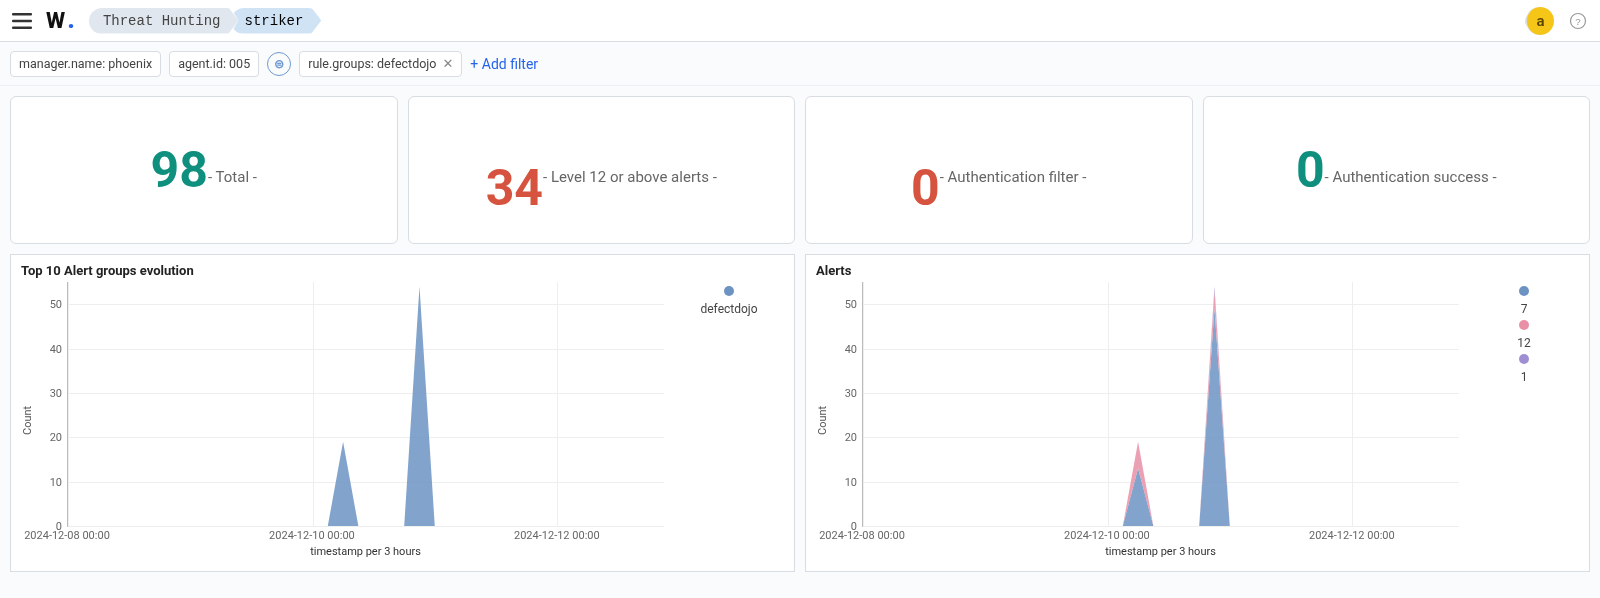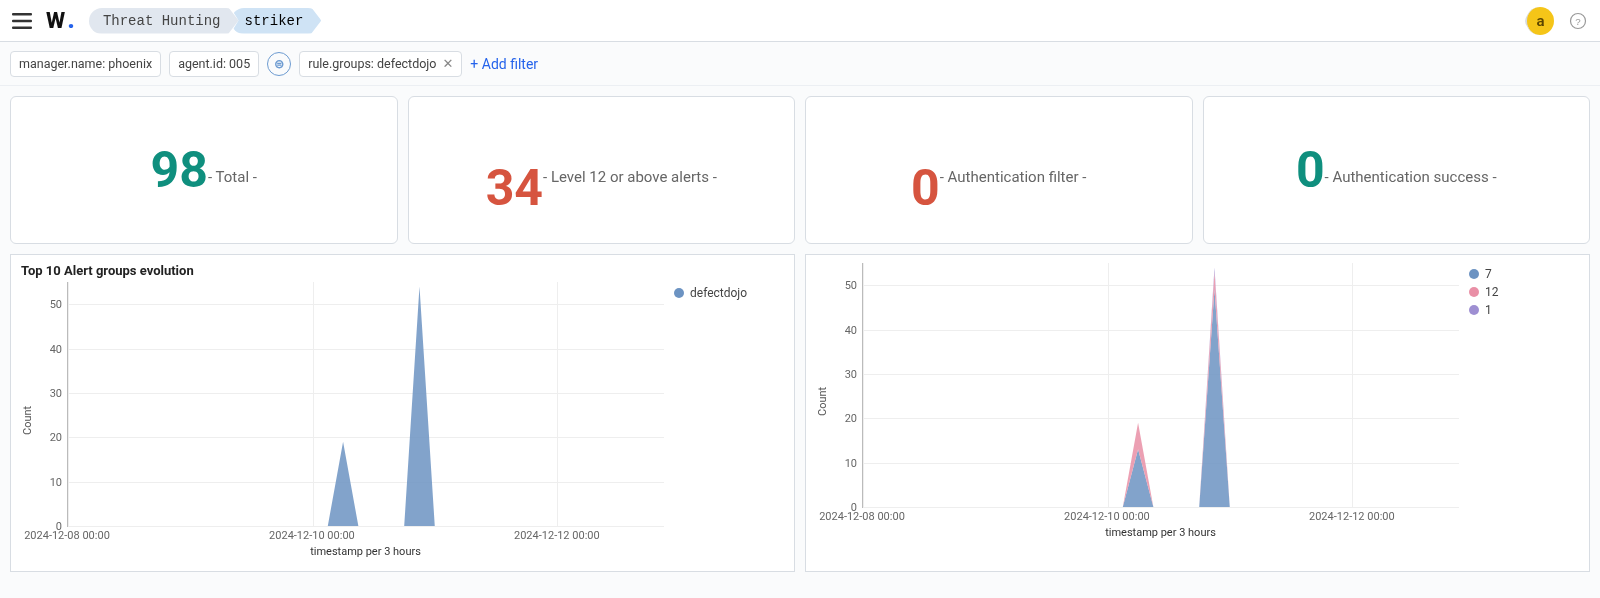--- a/index.html
+++ b/index.html
@@ -112,21 +112,21 @@
   .plot-wrap { flex:1; position:relative; display:flex; flex-direction:column; }
   .plot-area { flex:1; position:relative; border-left:1px solid #bbb; border-bottom:1px solid #bbb; }
   .grid-h { position:absolute; left:0; right:0; height:0; border-top:1px solid #eee; }
   .grid-v { position:absolute; top:0; bottom:0; width:0; border-left:1px solid #eee; }
   .y-ticks { position:absolute; left:-30px; top:0; bottom:0; width:28px; }
   .y-tick { position:absolute; right:4px; transform:translateY(-50%); font-size:11px; color:#666; }
   .x-ticks { height:14px; position:relative; margin-top:2px; }
   .x-tick { position:absolute; transform:translateX(-50%); font-size:11px; color:#666; white-space:nowrap; }
   .x-axis-label { text-align:center; font-size:11px; font-weight:400; color:#333; margin-top:2px; }
   .legend { width:120px; padding:4px 0 0 10px; }
-  .legend-item { display:flex; align-items:center; gap:6px; font-size:12px; color:#444; margin-bottom:4px; }
+  .legend-item { display:flex; align-items:center; gap:6px; font-size:12px; color:#444; margin-bottom:4px;flex-direction:column; }
   .legend-dot { width:10px; height:10px; border-radius:50%; }
   svg.series { position:absolute; left:0; top:0; width:100%; height:100%; overflow:visible; }
 </style>
 </head>
 <body>
 
 <div class="topbar">
   <div class="hamburger">
     <svg width="20" height="16" viewBox="0 0 20 16">
       <rect y="0" width="20" height="2.4" rx="1" fill="#333"></rect>
@@ -225,20 +225,21 @@
           </div>
           <div class="legend">
             <div class="legend-item">
               <span class="legend-dot" style="background: rgb(108, 147, 194);"></span>
               <span>defectdojo</span>
             </div>
           </div>
         </div>
       </div>
     <div class="chart-card" id="chart-right">
+        <div class="chart-title">Alerts</div>
         <div class="chart-body">
           <div class="y-axis-label">Count</div>
           <div class="plot-wrap" style="margin-left: 30px;">
             <div class="plot-area">
               <div class="y-ticks">
                 <div class="y-tick" style="top: 100%;">0</div>
                 <div class="y-tick" style="top: 81.8182%;">10</div>
                 <div class="y-tick" style="top: 63.6364%;">20</div>
                 <div class="y-tick" style="top: 45.4545%;">30</div>
                 <div class="y-tick" style="top: 27.2727%;">40</div>

